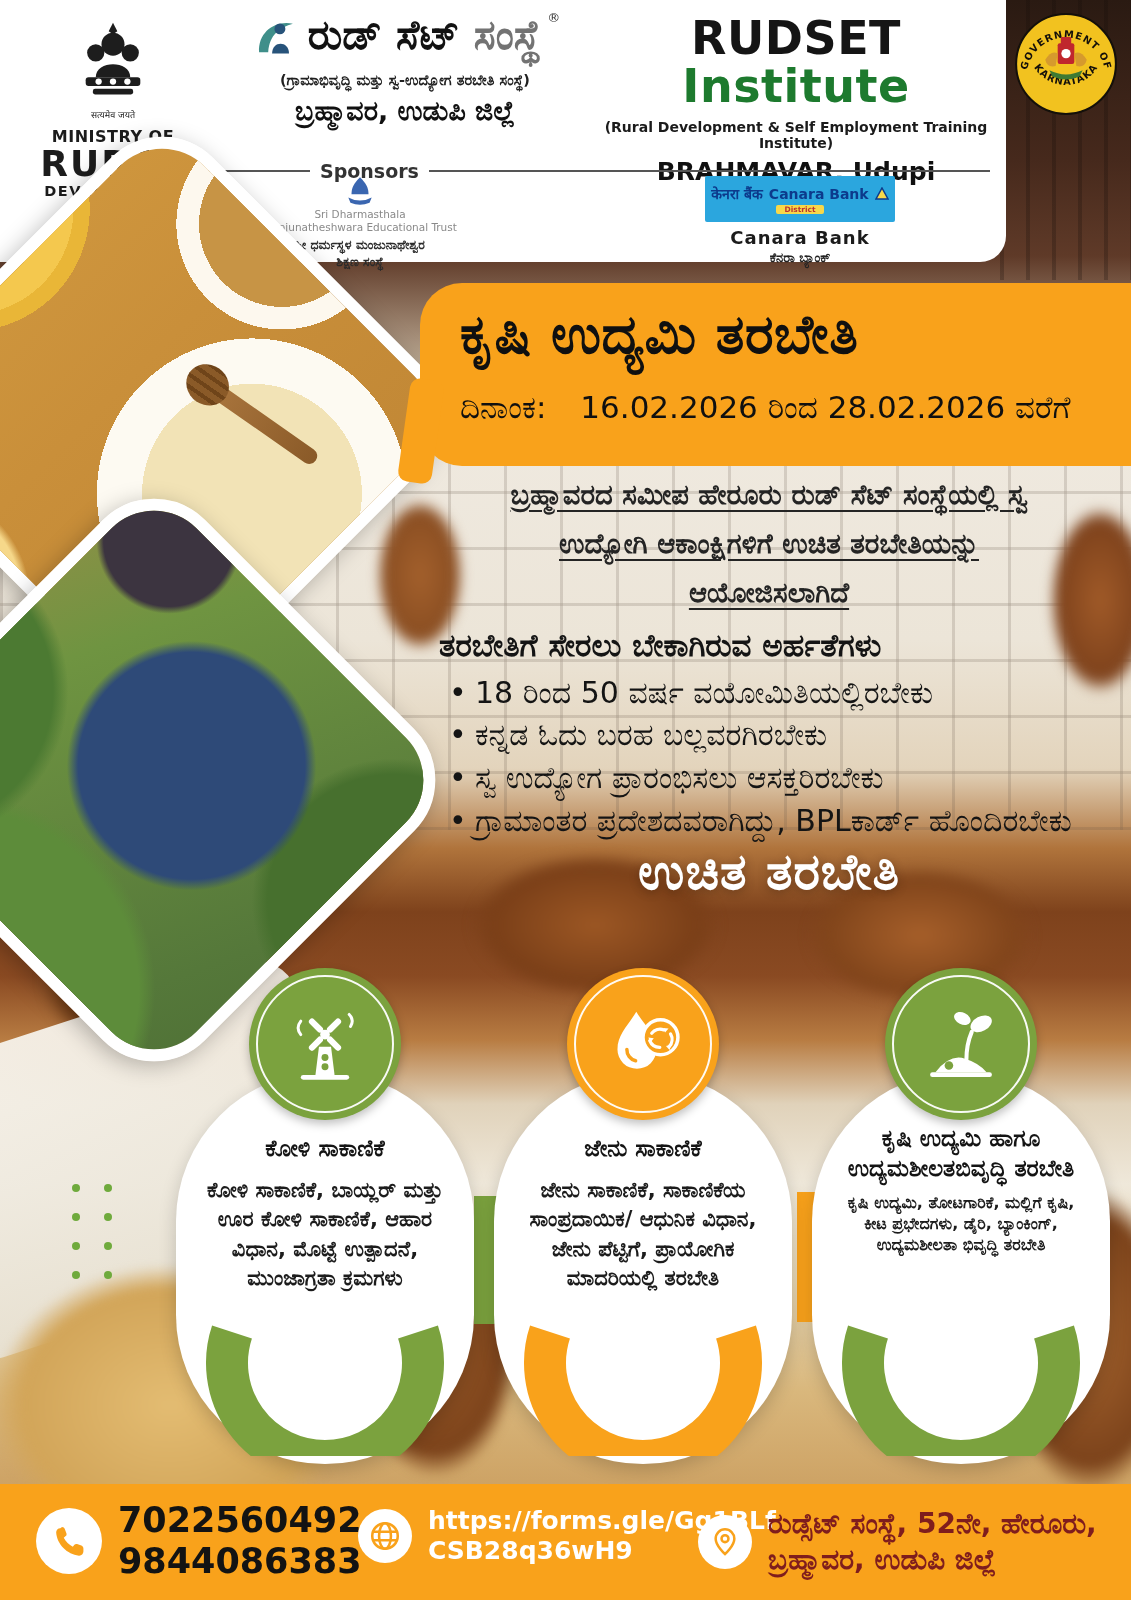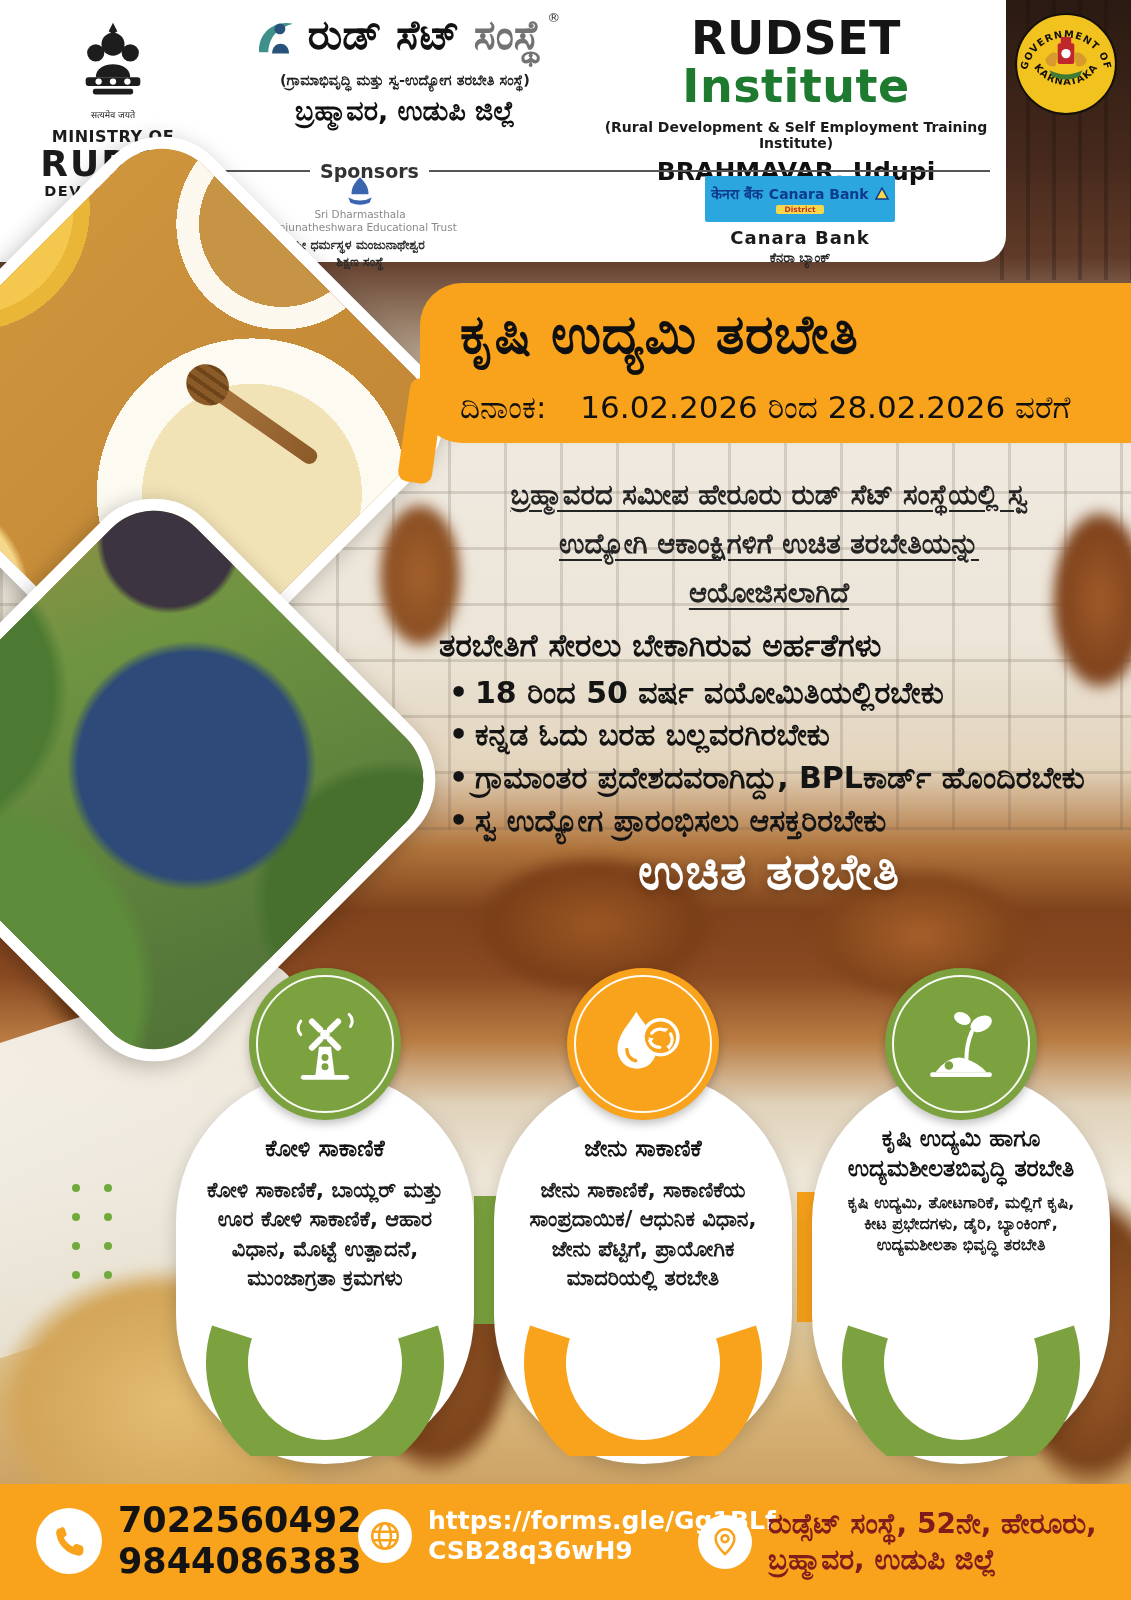--- a/index.html
+++ b/index.html
@@ -85,32 +85,32 @@
   .hex-farmer{left:-66px;top:560px;width:440px;height:440px;z-index:6;}
   .hex-farmer .inner{background:
       radial-gradient(circle at 52% 18%, #3c3440 0 9%, transparent 10%),
       radial-gradient(circle at 55% 48%, #2e4a78 0 20%, transparent 22%),
       radial-gradient(circle at 18% 38%, #4c7a32 0 18%, transparent 20%),
       radial-gradient(circle at 24% 78%, #5d8c3a 0 22%, transparent 24%),
       radial-gradient(circle at 82% 66%, #47702e 0 16%, transparent 18%),
       linear-gradient(160deg,#b98a4e 0%,#6f9441 35%,#55783a 70%,#46652f 100%);}
 
   
-  .banner{position:absolute;left:420px;top:283px;width:711px;height:160px;background:#f9a21b;z-index:6;border-radius:42px 0 0 42px;padding:20px 30px 0 40px;box-sizing:border-box;}
+  .banner{position:absolute;left:420px;top:283px;width:711px;height:183px;background:#f9a21b;z-index:6;border-radius:42px 0 0 42px;padding:20px 30px 0 40px;box-sizing:border-box;}
   .banner .tab{position:absolute;left:-16px;top:96px;width:34px;height:104px;background:#f9a21b;border-radius:10px;transform:rotate(8deg);z-index:-1;}
   .banner .title{font-size:54px;font-weight:900;color:#101010;letter-spacing:.5px;}
   .banner .daterow{margin-top:22px;font-size:31px;font-weight:400;color:#101010;display:flex;gap:34px;}
 
   
   .rightcol{position:absolute;left:415px;top:470px;width:708px;z-index:7;color:#1a1a1a;}
   .intro{ text-align:center;font-size:27.5px;font-weight:700;line-height:1.78;color:#242424;}
   .intro div{text-decoration:underline;text-underline-offset:6px;text-decoration-thickness:2px;}
   .elig-head{margin-top:10px;padding-left:24px;font-size:31px;font-weight:800;color:#141414;}
   .elig-list{margin:8px 0 0 0;padding:0 0 0 34px;list-style:none;}
-  .elig-list li{position:relative;padding-left:26px;font-size:30px;font-weight:700;color:#141414;line-height:1.42;}
+  .elig-list li{position:relative;padding-left:26px;font-size:30px;font-weight:400;color:#141414;line-height:1.42;}
   .elig-list li:before{content:"•";position:absolute;left:0;top:0;}
   .free-training{position:absolute;left:415px;top:843px;width:708px;text-align:center;z-index:7;
     font-size:50px;font-weight:900;color:#fff;letter-spacing:1px;text-shadow:0 2px 10px rgba(60,30,10,.45);}
 
   
   .dots{position:absolute;left:72px;top:1184px;z-index:3;display:grid;grid-template-columns:repeat(2,8px);grid-auto-rows:8px;column-gap:24px;row-gap:21px;}
   .dots i{width:8px;height:8px;border-radius:50%;background:#6faa3c;display:block;}
 
   
   .bar{position:absolute;z-index:7;}
@@ -278,22 +278,22 @@
   <div class="rightcol" data-interactable="false">
     <div class="intro" data-interactable="false">
       <div data-interactable="false">ಬ್ರಹ್ಮಾವರದ ಸಮೀಪ ಹೇರೂರು ರುಡ್ ಸೆಟ್ ಸಂಸ್ಥೆಯಲ್ಲಿ ಸ್ವ</div>
       <div data-interactable="false">ಉದ್ಯೋಗಿ ಆಕಾಂಕ್ಷಿಗಳಿಗೆ ಉಚಿತ ತರಬೇತಿಯನ್ನು</div>
       <div data-interactable="false">ಆಯೋಜಿಸಲಾಗಿದೆ</div>
     </div>
     <div class="elig-head" data-interactable="false">ತರಬೇತಿಗೆ ಸೇರಲು ಬೇಕಾಗಿರುವ ಅರ್ಹತೆಗಳು</div>
     <ul class="elig-list" data-interactable="false">
       <li data-interactable="false"><span data-interactable="false">18 ರಿಂದ 50 ವರ್ಷ ವಯೋಮಿತಿಯಲ್ಲಿರಬೇಕು</span></li>
       <li data-interactable="false"><span data-interactable="false">ಕನ್ನಡ ಓದು ಬರಹ ಬಲ್ಲವರಗಿರಬೇಕು</span></li>
+      <li data-interactable="false"><span data-interactable="false">ಸ್ವ ಉದ್ಯೋಗ ಪ್ರಾರಂಭಿಸಲು ಆಸಕ್ತರಿರಬೇಕು</span></li>
       <li data-interactable="false"><span data-interactable="false">ಗ್ರಾಮಾಂತರ ಪ್ರದೇಶದವರಾಗಿದ್ದು, BPLಕಾರ್ಡ್ ಹೊಂದಿರಬೇಕು</span></li>
-      <li data-interactable="false"><span data-interactable="false">ಸ್ವ ಉದ್ಯೋಗ ಪ್ರಾರಂಭಿಸಲು ಆಸಕ್ತರಿರಬೇಕು</span></li>
     </ul>
   </div>
 
   <div class="free-training" data-interactable="false">ಉಚಿತ ತರಬೇತಿ</div>
 
   <div class="dots" data-interactable="false">
     <i></i>
       <i></i>
       <i></i>
       <i></i>

